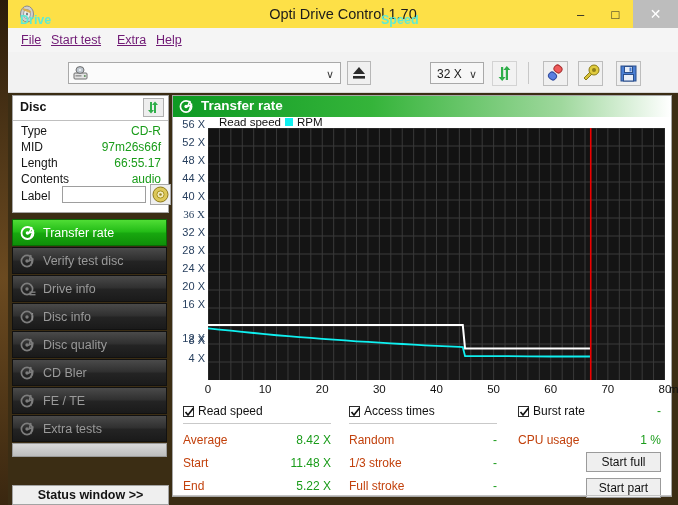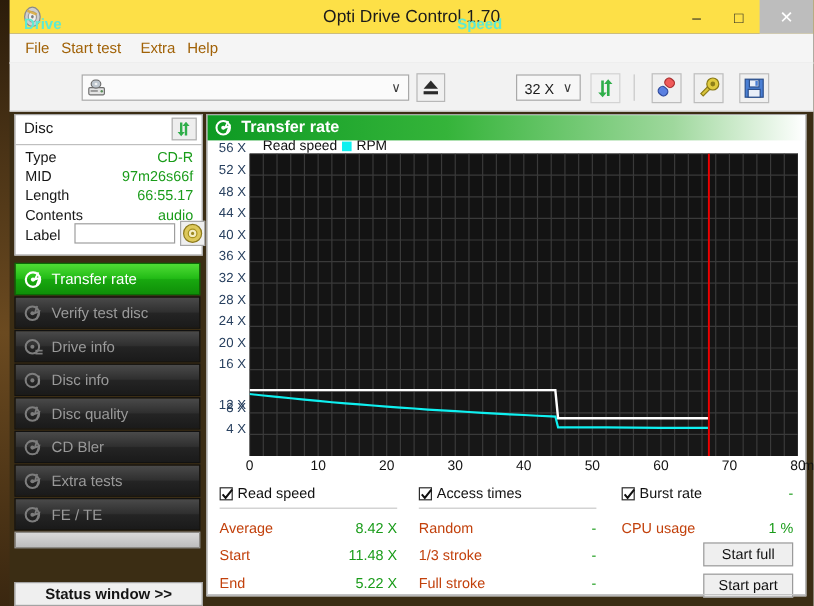--- a/index.html
+++ b/index.html
@@ -35,21 +35,21 @@
   .wb .glyph{color:#262626;font-size:13px;line-height:1;}
   .wb-close .glyph{color:#ffffff;font-size:14px;}
 
   
   .menubar{
     position:absolute;left:8px;top:28px;width:670px;height:24px;
     background:#f5f5f5;border-bottom:1px solid #e2e2e2;
   }
   .menu-item{
     position:absolute;top:4px;height:16px;line-height:16px;
-    font-size:12.5px;color:#a16207;padding:0 3px;
+    font-size:12.5px;color:#701a75;padding:0 3px;text-decoration:underline;
   }
 
   
   .toolbar{
     position:absolute;left:8px;top:52px;width:670px;height:40px;
     background:#f2f2f2;border-bottom:1px solid #d6d6d6;
   }
   .tb-label{
     position:absolute;top:13px;font-size:12.5px;font-weight:bold;color:#5eead4;
   }
@@ -84,21 +84,21 @@
   
   .disc-panel{
     position:absolute;left:12px;top:95px;width:157px;height:118px;
     background:#ffffff;border:1px solid #a6a6a6;box-sizing:border-box;
   }
   .disc-head{
     position:absolute;left:0;top:0;width:155px;height:24px;
     border-bottom:1px solid #bfbfbf;
   }
   .disc-head-title{
-    position:absolute;left:7px;top:4px;font-size:12.5px;font-weight:normal;color:#141414;
+    position:absolute;left:7px;top:4px;font-size:12.5px;font-weight:bold;color:#141414;
   }
   .refresh-btn{
     position:absolute;right:4px;top:2px;width:21px;height:19px;
     background:#eeeeee;border:1px solid #b0b0b0;box-sizing:border-box;
   }
   .dl{position:absolute;left:8px;font-size:12px;color:#161616;}
   .dv{position:absolute;right:7px;font-size:12px;color:#1a9c1a;text-align:right;}
   .label-input{
     position:absolute;left:49px;top:90px;width:84px;height:17px;
     background:#ffffff;border:1px solid #9e9e9e;box-sizing:border-box;
@@ -389,32 +389,32 @@
     </div>
 
     <div class="navitem">
       <span class="nav-ico">
         <svg width="16" height="16" viewBox="0 0 16 16">
           <circle cx="7" cy="8" r="5.6" fill="none" stroke="#7d7d7d" stroke-width="1.7"></circle>
           <circle cx="7" cy="8" r="1.7" fill="#7d7d7d"></circle>
           <path d="M11 2 L9 8 L12.6 6.6 L10.5 13" fill="none" stroke="#7d7d7d" stroke-width="1.5"></path>
         </svg>
       </span>
+      <span class="nav-txt">FE / TE</span>
+    </div>
+
+    <div class="navitem">
+      <span class="nav-ico">
+        <svg width="16" height="16" viewBox="0 0 16 16">
+          <circle cx="7" cy="8" r="5.6" fill="none" stroke="#7d7d7d" stroke-width="1.7"></circle>
+          <circle cx="7" cy="8" r="1.7" fill="#7d7d7d"></circle>
+          <path d="M11 2 L9 8 L12.6 6.6 L10.5 13" fill="none" stroke="#7d7d7d" stroke-width="1.5"></path>
+        </svg>
+      </span>
       <span class="nav-txt">Extra tests</span>
-    </div>
-
-    <div class="navitem">
-      <span class="nav-ico">
-        <svg width="16" height="16" viewBox="0 0 16 16">
-          <circle cx="7" cy="8" r="5.6" fill="none" stroke="#7d7d7d" stroke-width="1.7"></circle>
-          <circle cx="7" cy="8" r="1.7" fill="#7d7d7d"></circle>
-          <path d="M11 2 L9 8 L12.6 6.6 L10.5 13" fill="none" stroke="#7d7d7d" stroke-width="1.5"></path>
-        </svg>
-      </span>
-      <span class="nav-txt">FE / TE</span>
     </div>
 
     <div class="nav-spacer"></div>
   </div>
 
   <div class="statusbtn">Status window &gt;&gt;</div>
 
   <div class="rightpane">
 
     <div class="pane-head">
@@ -436,21 +436,21 @@
 
     <div class="yaxis">
         <div class="ytick" style="top: 228px;">4 X</div>
         <div class="ytick" style="top: 210px;">8 X</div>
         <div class="ytick" style="top: 192px; margin-top: 16px;">12 X</div>
         <div class="ytick" style="top: 174px;">16 X</div>
         <div class="ytick" style="top: 156px;">20 X</div>
         <div class="ytick" style="top: 138px;">24 X</div>
         <div class="ytick" style="top: 120px;">28 X</div>
         <div class="ytick" style="top: 102px;">32 X</div>
-        <div class="ytick" style="top: 84px;">36 X</div>
+        <div class="ytick" style="top: 84px; font-family: Liberation Serif, serif;">36 X</div>
         <div class="ytick" style="top: 66px;">40 X</div>
         <div class="ytick" style="top: 48px;">44 X</div>
         <div class="ytick" style="top: 30px;">48 X</div>
         <div class="ytick" style="top: 12px;">52 X</div>
         <div class="ytick" style="top: -6px;">56 X</div>
       </div>
     <div class="plotwrap">
       <div class="plot">
         <svg id="chart-svg" width="457" height="252" viewBox="0 0 457 252">
             <rect x="0" y="234" width="457" height="18" fill="#1b1b1b" opacity="0.550"></rect>

